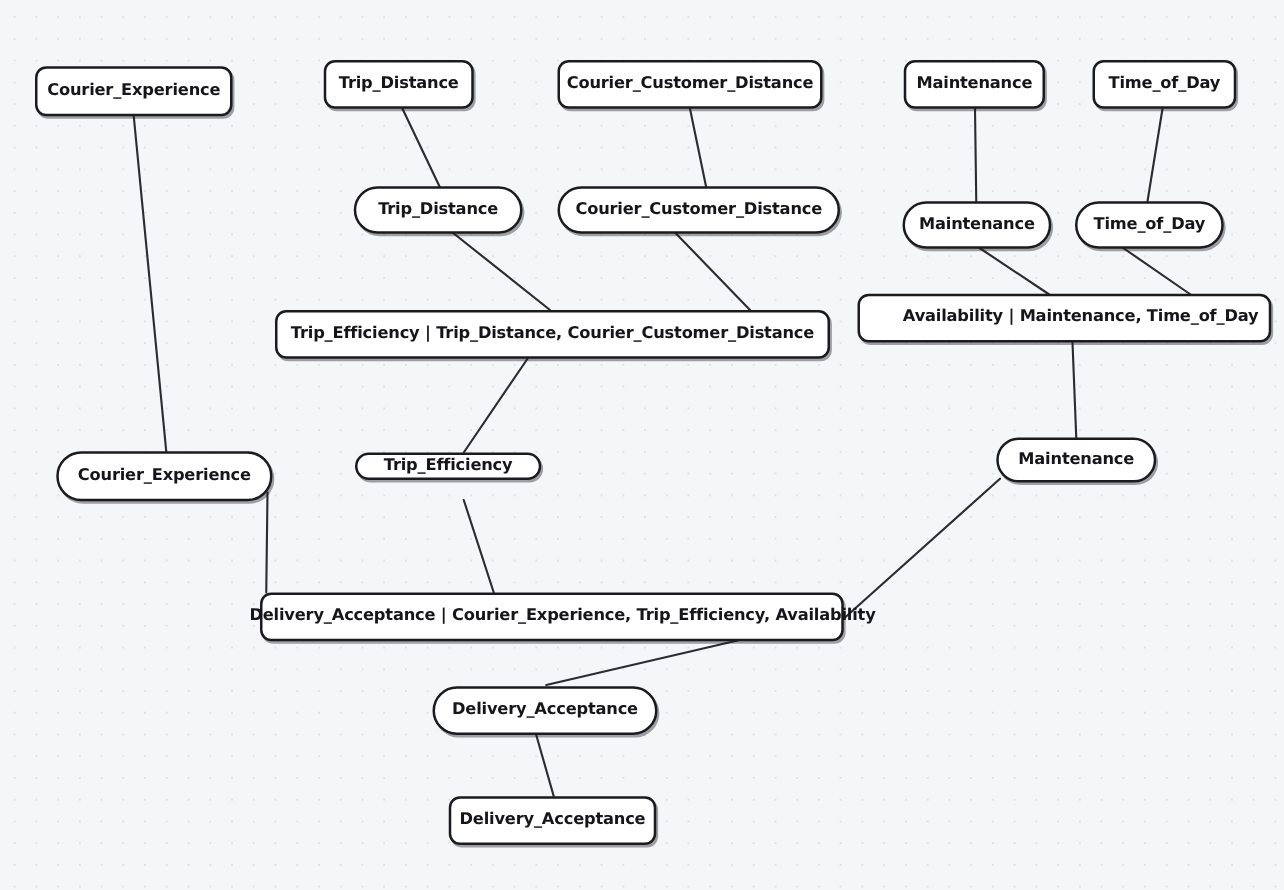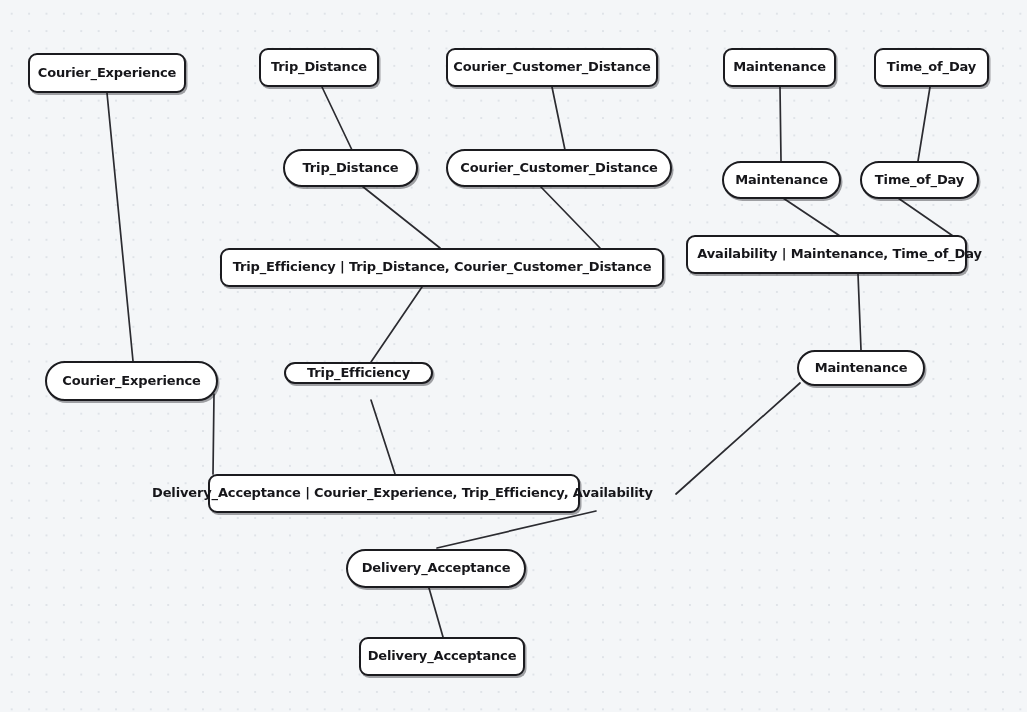--- a/index.html
+++ b/index.html
@@ -99,33 +99,33 @@
       </div>
       <div class="node stadium" style="left: 722px; top: 161px; width: 119px; height: 38px;">
         <span>Maintenance</span>
       </div>
       <div class="node stadium" style="left: 860px; top: 161px; width: 119px; height: 38px;">
         <span>Time_of_Day</span>
       </div>
       <div class="node cpd" style="left: 220px; top: 248px; width: 444px; height: 39px;">
         <span>Trip_Efficiency | Trip_Distance, Courier_Customer_Distance</span>
       </div>
-      <div class="node cpd" style="left: 686px; top: 235px; width: 281px; height: 39px; padding-left: 36px;">
+      <div class="node cpd" style="left: 686px; top: 235px; width: 331px; height: 39px; padding-left: 36px;">
         <span>Availability | Maintenance, Time_of_Day</span>
       </div>
       <div class="node stadium" style="left: 45px; top: 361px; width: 173px; height: 40px;">
         <span>Courier_Experience</span>
       </div>
       <div class="node stadium" style="left: 284px; top: 362px; width: 149px; height: 22px;">
         <span>Trip_Efficiency</span>
       </div>
       <div class="node stadium" style="left: 797px; top: 350px; width: 128px; height: 36px;">
         <span>Maintenance</span>
       </div>
-      <div class="node cpd" style="left: 208px; top: 474px; width: 372px; height: 39px; padding-left: 27px;">
+      <div class="node cpd" style="left: 208px; top: 474px; width: 467px; height: 39px; padding-left: 27px;">
         <span>Delivery_Acceptance | Courier_Experience, Trip_Efficiency, Availability</span>
       </div>
       <div class="node stadium" style="left: 346px; top: 549px; width: 180px; height: 39px;">
         <span>Delivery_Acceptance</span>
       </div>
       <div class="node rect" style="left: 359px; top: 637px; width: 166px; height: 39px;">
         <span>Delivery_Acceptance</span>
       </div>
     </div>
 </div>

